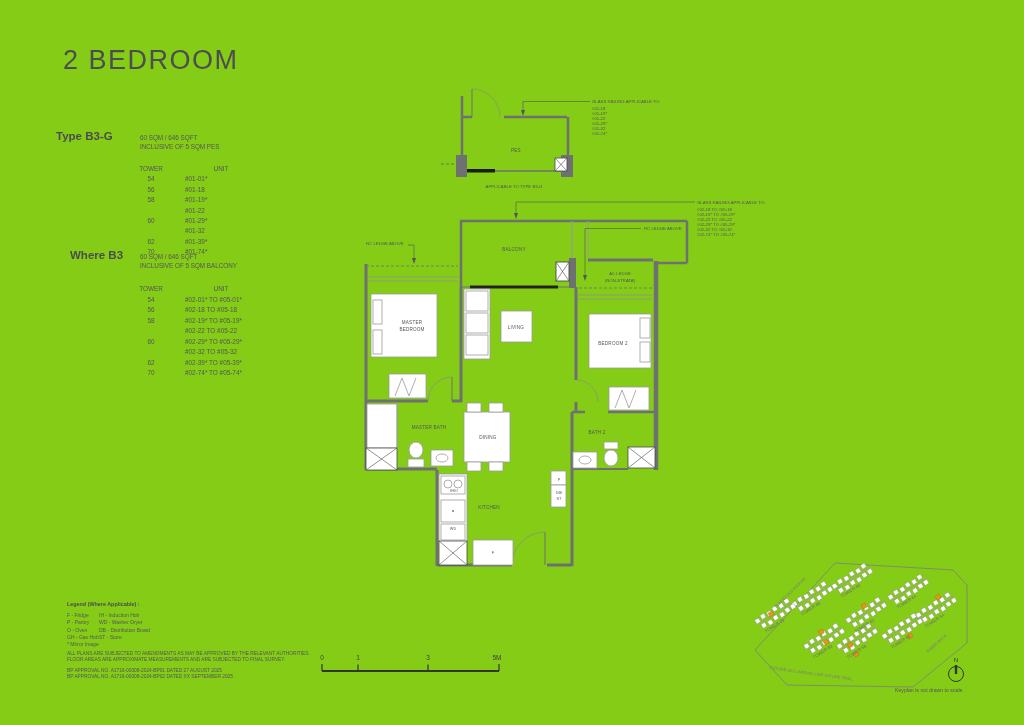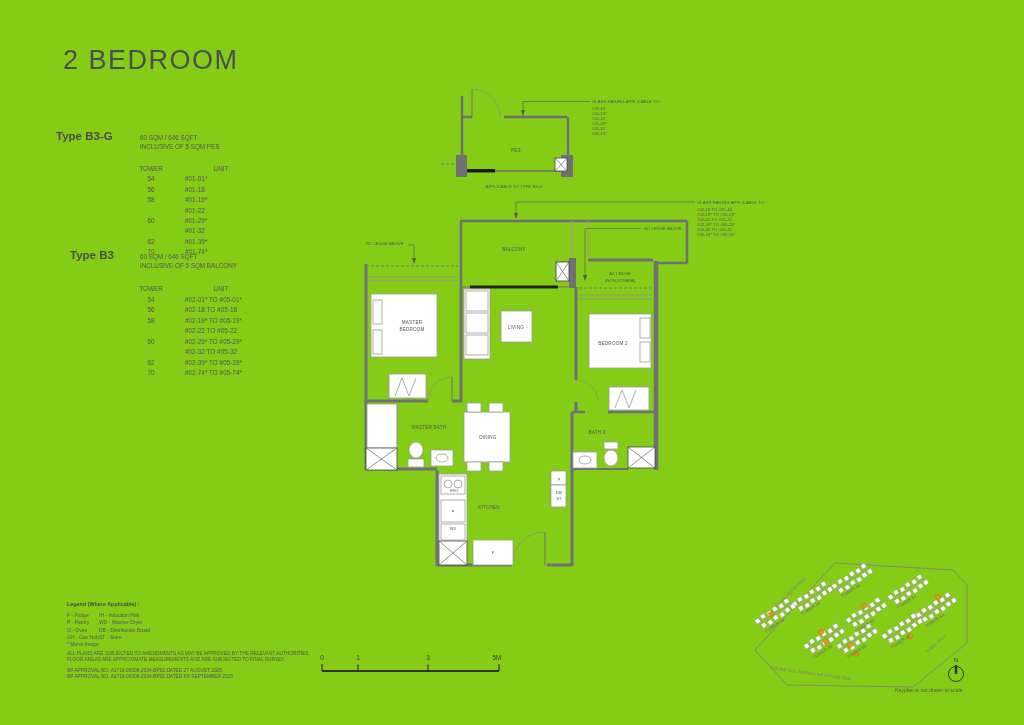--- a/index.html
+++ b/index.html
@@ -74,21 +74,21 @@
     <div class="trow">
         <span class="tc">62</span>
         <span class="tu">#01-39*</span>
       </div>
     <div class="trow">
         <span class="tc">70</span>
         <span class="tu">#01-74*</span>
       </div>
   </div>
 
-  <div class="tname" style="left:70px;top:249px">Type B3</div>
+  <div class="tname" style="left:70px;top:249px">Where B3</div>
   <div class="tdesc" style="left:140px;top:252px">
     <div>60 SQM / 646 SQFT</div>
     <div>INCLUSIVE OF 5 SQM BALCONY</div>
   </div>
   <div class="ttable t2" style="left:133px;top:284px">
     <div class="trow">
       <span class="tc">TOWER</span>
       <span class="tu hd">UNIT</span>
     </div>
     <div class="trow">

